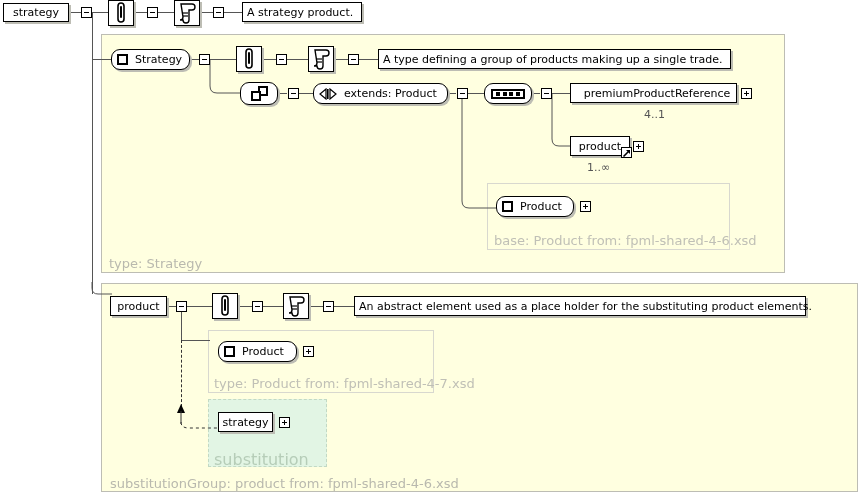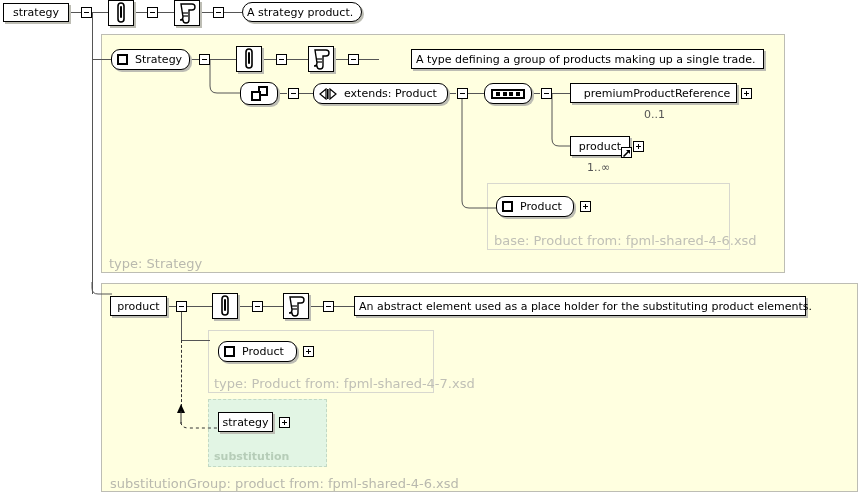--- a/index.html
+++ b/index.html
@@ -47,23 +47,22 @@
   }
   .subpanel-label {
     position: absolute;
     color: #c0c0b6;
     font-size: 13px;
     white-space: nowrap;
   }
   .subpanel-label-green {
     position: absolute;
     color: #b6cdb8;
-    font-size: 11px;
+    font-size: 16px;
     white-space: nowrap;
-    font-weight: bold;
   }
 
   
   .node {
     position: absolute;
     background: #ffffff;
     border: 1px solid #000000;
     box-sizing: border-box;
     box-shadow: 2px 2px 0 #bdbdb4;
     display: flex;
@@ -297,21 +296,21 @@
 
   <div class="iconbox" style="left:174px; top:0px;">
     <svg width="24" height="24" viewBox="0 0 24 24" aria-hidden="true">
       <path d="M6 3 h11 a3 3 0 0 1 0 6 h-3 v10 a3 3 0 0 1 -6 0 h-3 a3 3 0 0 0 3 -3 z" fill="#fff" stroke="#000" stroke-width="1.4"></path>
       <line x1="8" y1="12" x2="13" y2="12" stroke="#000" stroke-width="1.2"></line>
       <line x1="8" y1="15" x2="13" y2="15" stroke="#000" stroke-width="1.2"></line>
     </svg>
   </div>
   <div class="toggle" style="left:213px; top:7px;"></div>
 
-  <div class="node desc" style="left:242px; top:2px; width:120px; height:20px;border-radius:10px;">
+  <div class="node desc" style="left:242px; top:2px; width:120px; height:20px;">
     <span>A strategy product.</span>
   </div>
 
   <div class="node rounded" style="left:111px; top:49px; width:79px; height:21px;">
     <span class="sq-icon"></span>
     <span>Strategy</span>
   </div>
   <div class="toggle" style="left:199px; top:54px;"></div>
 
   <div class="iconbox" style="left:236px; top:46px;">
@@ -324,21 +323,21 @@
 
   <div class="iconbox" style="left:308px; top:46px;">
     <svg width="24" height="24" viewBox="0 0 24 24" aria-hidden="true">
       <path d="M6 3 h11 a3 3 0 0 1 0 6 h-3 v10 a3 3 0 0 1 -6 0 h-3 a3 3 0 0 0 3 -3 z" fill="#fff" stroke="#000" stroke-width="1.4"></path>
       <line x1="8" y1="12" x2="13" y2="12" stroke="#000" stroke-width="1.2"></line>
       <line x1="8" y1="15" x2="13" y2="15" stroke="#000" stroke-width="1.2"></line>
     </svg>
   </div>
   <div class="toggle" style="left:348px; top:54px;"></div>
 
-  <div class="node desc" style="left:378px; top:49px; width:353px; height:20px;margin-left:33px;">
+  <div class="node desc" style="left:378px; top:49px; width:353px; height:20px;">
     <span>A type defining a group of products making up a single trade.</span>
   </div>
 
   <div class="node hexa" style="left:240px; top:82px; width:38px; height:23px;">
     <span class="grp-icon">
       <b class="back"></b>
         <b class="front"></b>
     </span>
   </div>
   <div class="toggle" style="left:288px; top:88px;"></div>
@@ -362,21 +361,21 @@
         <i></i>
         <i></i>
     </span>
   </div>
   <div class="toggle" style="left:541px; top:88px;"></div>
 
   <div class="node textbox" style="left:570px; top:83px; width:167px; height:20px;padding-left:12px;">
     <span>premiumProductReference</span>
   </div>
   <div class="toggle plus" style="left:741px; top:88px;"></div>
-  <div class="card" style="left:644px; top:108px;">0..1</div>
+  <div class="card" style="left:644px; top:108px;">4..1</div>
 
   <div class="node textbox" style="left:570px; top:136px; width:60px; height:20px;">
     <span>product</span>
   </div>
   <div class="sub-badge" style="left:621px; top:147px;">
     <svg width="9" height="9" viewBox="0 0 9 9" aria-hidden="true">
       <path d="M1.5 7.5 L7 2" stroke="#000" stroke-width="1.6"></path>
       <polygon points="8,1 8,5 4,1" fill="#000"></polygon>
     </svg>
   </div>

